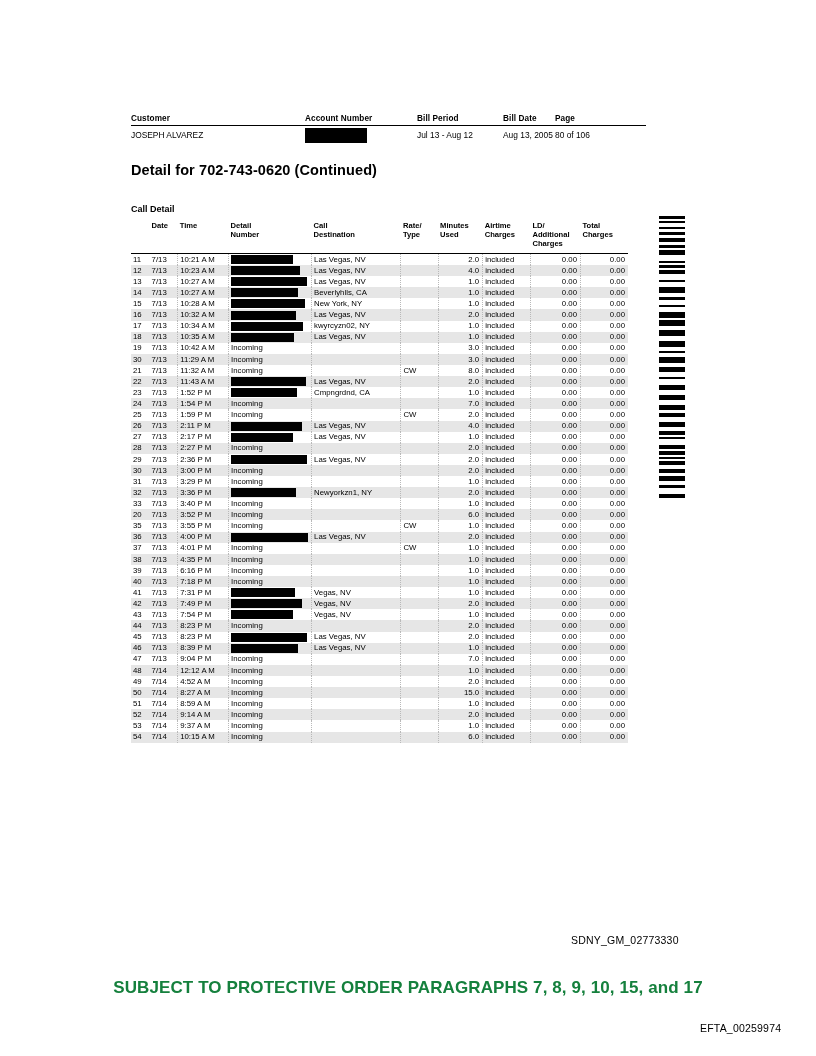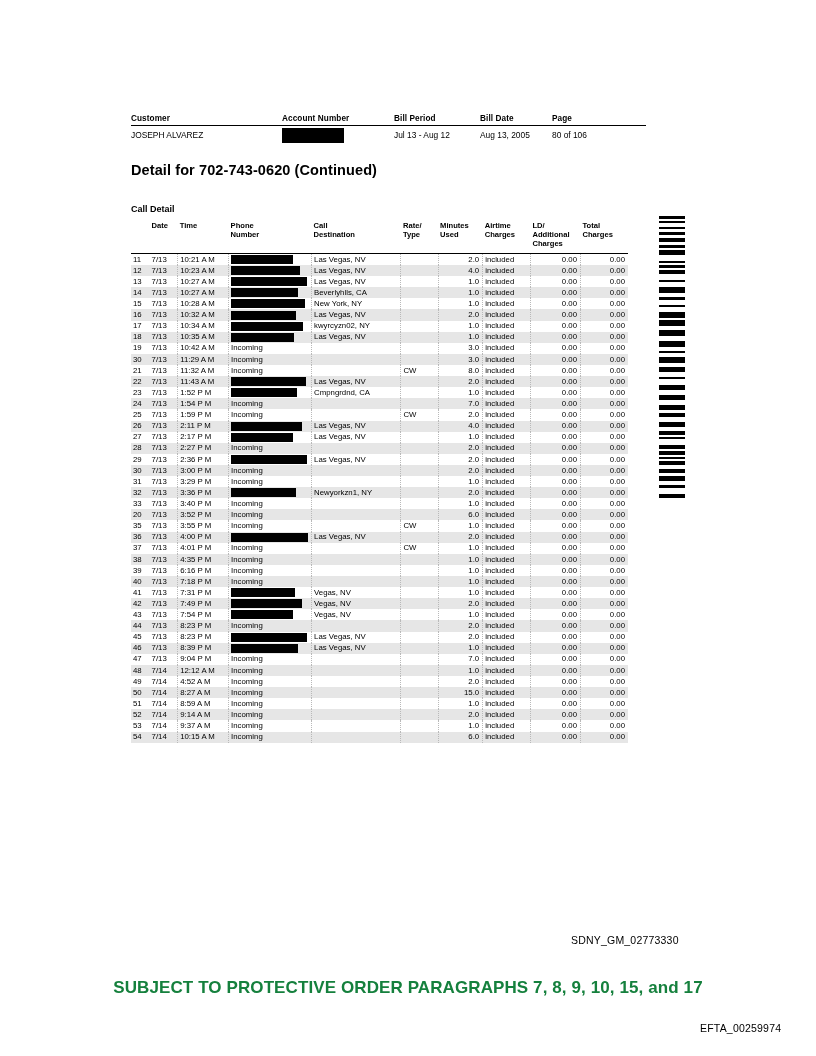--- a/index.html
+++ b/index.html
@@ -39,24 +39,24 @@
     border-bottom: 1.6px solid #000;
     margin-top: 2px;
     width: 515px;
   }
   .bill-header .val-row {
     display: flex;
     font-size: 8.4px;
     margin-top: 4px;
     align-items: flex-start;
   }
-  .c1 { width: 151px; }
+  .c1 { width: 174px; }
   .c2 { width: 112px; }
   .c3 { width: 86px; }
-  .c4 { width: 72px; }
+  .c4 { width: 52px; }
   .c5 { width: 60px; }
   .acct-redaction {
     width: 62px;
     height: 15px;
     background: #000;
     margin-top: -2px;
   }
 
   
   .detail-title {
@@ -248,21 +248,21 @@
     </div>
 
   <div class="table-wrap">
     <table class="calls">
       <thead>
         <tr>
           <th class="col-idx"></th>
           <th class="col-date">Date</th>
           <th class="col-time">Time</th>
           <th class="col-phone">
-            <span>Phone</span><br>
+            <span>Detail</span><br>
             <span>Number</span>
           </th>
           <th class="col-dest">
             <span>Call</span><br>
             <span>Destination</span>
           </th>
           <th class="col-rate">
             <span>Rate/</span><br>
             <span>Type</span>
           </th>

